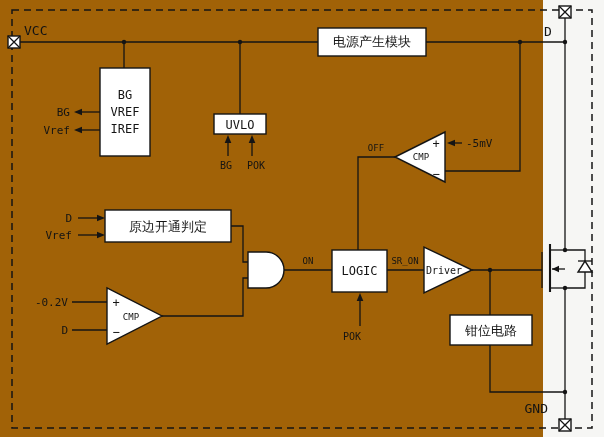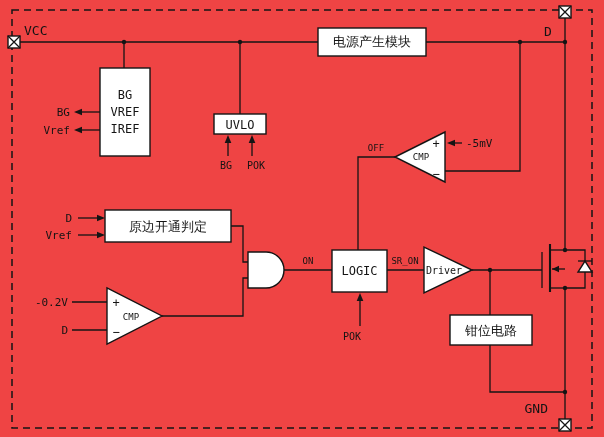--- a/index.html
+++ b/index.html
@@ -1,19 +1,19 @@
 <!DOCTYPE html>
 <html><head>
 <meta charset="utf-8">
 <style>
   html,body{margin:0;padding:0;background:#f6f6f4;}
   .stage{
     position:relative;
-    width:604px;height:437px;
-    background:#ef4444;
+    width:543px;height:437px;
+    background:#a16207;
     font-family:"DejaVu Sans Mono","DejaVu Sans",sans-serif;
     text-decoration:underline;
   }
   svg{display:block;}
   .wire{stroke:#141414;stroke-width:1.3;fill:none;}
   .wire2{stroke:#141414;stroke-width:2.1;fill:none;}
   .box{fill:#ffffff;stroke:#141414;stroke-width:1.4;}
   .tri{fill:#ffffff;stroke:#141414;stroke-width:1.4;}
   .pinbox{fill:#ffffff;stroke:#141414;stroke-width:1.4;}
   .dot{fill:#141414;stroke:none;}

